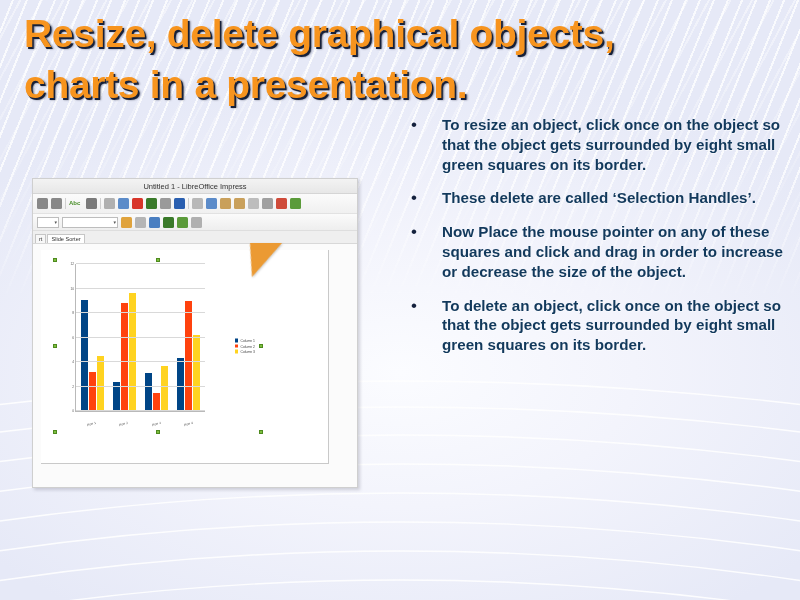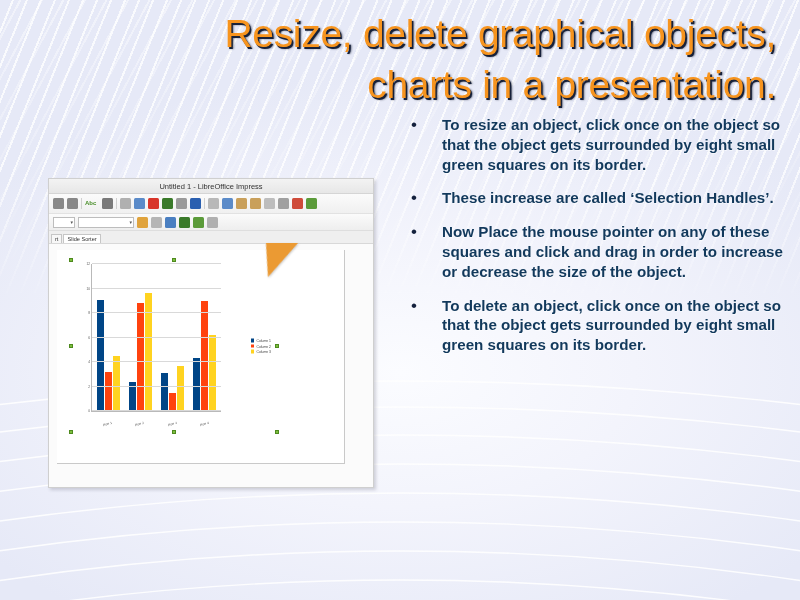--- a/index.html
+++ b/index.html
@@ -48,23 +48,23 @@
             mask-image: linear-gradient(to bottom, #000 0%, transparent 48%);
   }
   
   .bg-arcs { position: absolute; inset: 0; }
   .bg-arcs svg { width: 100%; height: 100%; display: block; }
 
   
   #title {
     position: absolute;
     left: 24px; top: 8px; width: 752px;
-    text-align: right;
+    text-align: left;
     font-size: 39px;
-    font-weight: normal;
+    font-weight: bold;
     line-height: 1.32;
     color: #F7941E;
     letter-spacing: -0.3px;
     text-shadow:
        1.6px 1.6px 0 #17213a,
        2.4px 2.4px 2px rgba(10,16,38,.55);
     white-space: pre-line;
   }
 
   
@@ -92,21 +92,21 @@
     font-weight: bold;
     line-height: 1.30;
     color: #12395c;
     text-shadow: 0.6px 0.6px 0 rgba(255,255,255,.55);
     margin-left: 8px;
   }
 
   
   #shot {
     position: absolute;
-    left: 48px; top: 178px;
+    left: 32px; top: 178px;
     width: 326px; height: 310px;
     background: #ffffff;
     border: 1px solid #cfcfcf;
     box-shadow: 2px 2px 3px rgba(90,90,110,.25);
     overflow: hidden;
     font-family: "Liberation Sans", sans-serif;
   }
   .win-titlebar {
     height: 15px;
     background: linear-gradient(#f3f3f3, #e7e7e7);
@@ -293,21 +293,21 @@
 
   <div id="bullets">
 
     <div class="bullet-row">
       <span class="bullet-mark">•</span>
       <span class="bullet-text">To resize an object, click once on the object so that the object gets surrounded by eight small green squares on its border.</span>
     </div>
 
     <div class="bullet-row">
       <span class="bullet-mark">•</span>
-      <span class="bullet-text">These increase are called ‘Selection Handles’.</span>
+      <span class="bullet-text">These delete are called ‘Selection Handles’.</span>
     </div>
 
     <div class="bullet-row">
       <span class="bullet-mark">•</span>
       <span class="bullet-text">Now Place the mouse pointer on any of these squares and click and drag in order to increase or decrease the size of the object.</span>
     </div>
 
     <div class="bullet-row">
       <span class="bullet-mark">•</span>
       <span class="bullet-text">To delete an object, click once on the object so that the object gets surrounded by eight small green squares on its border.</span>

